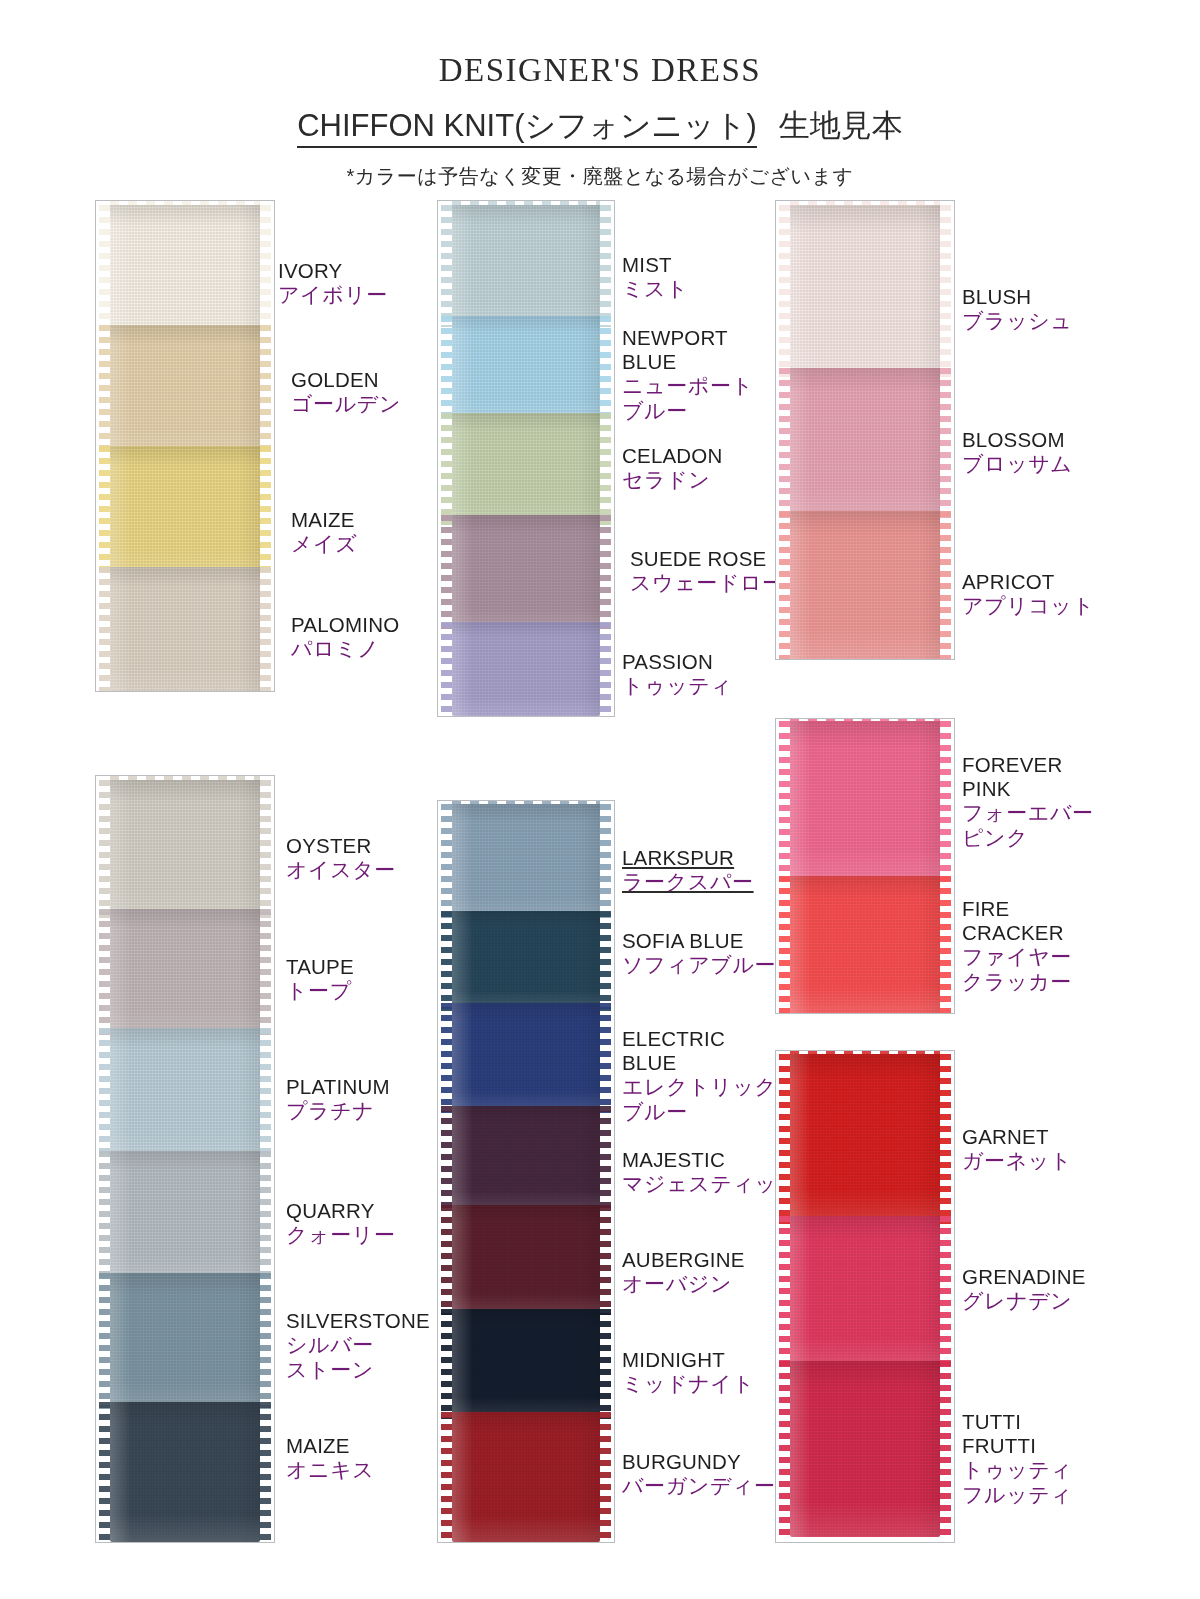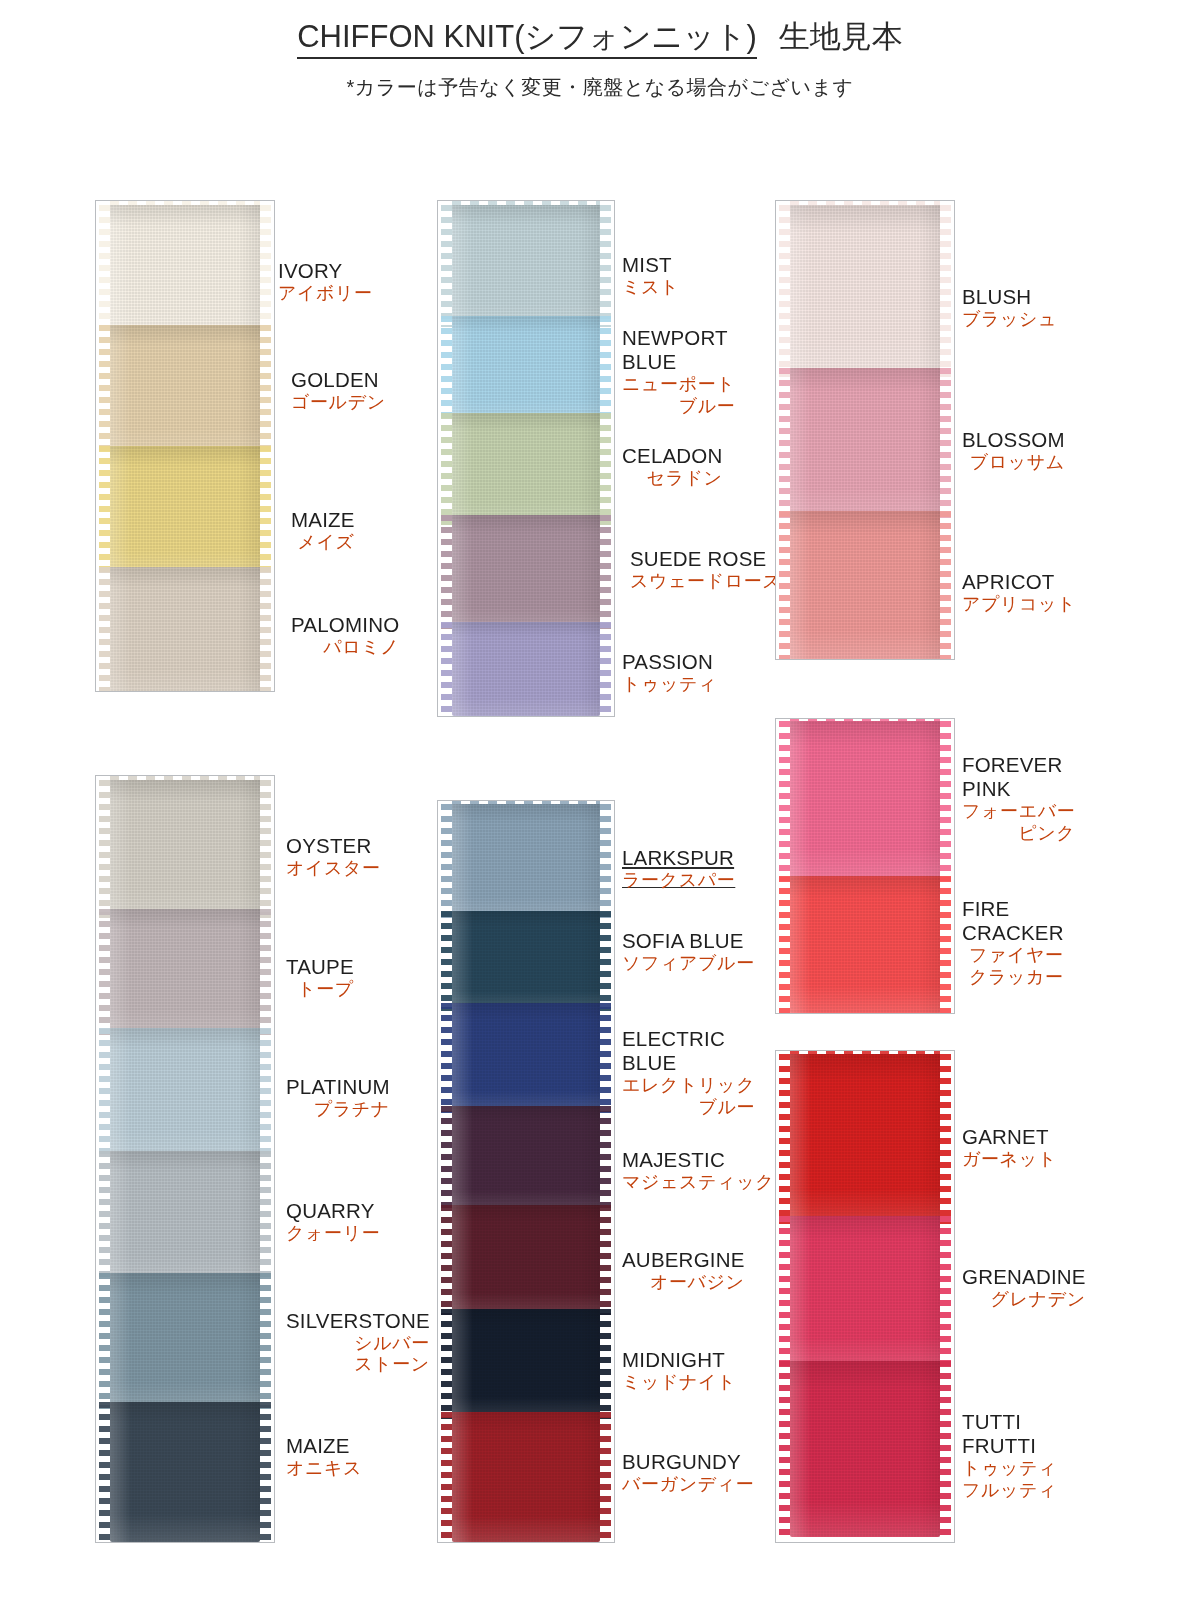--- a/index.html
+++ b/index.html
@@ -55,26 +55,27 @@
   .fab .edgeT{
     position:absolute;left:0;right:0;top:-9px;height:12px;
     -webkit-mask-image:repeating-linear-gradient(90deg,#000 0 9px,transparent 9px 18px);
             mask-image:repeating-linear-gradient(90deg,#000 0 9px,transparent 9px 18px);
     opacity:.85;
   }
 
   
   .label{position:absolute;line-height:1.18;}
   .label .en{font-size:20.5px;color:#1f1f1f;letter-spacing:.2px;white-space:nowrap;}
-  .label .jp{font-size:18px;color:#c2410c;letter-spacing:.6px;white-space:nowrap;text-align:right;}
+  .label .jp{font-size:21px;color:#701a75;letter-spacing:.6px;white-space:nowrap;}
 </style>
 </head>
 <body>
 
 <div class="header">
+  <div class="title-main">DESIGNER'S DRESS</div>
   <div class="title-sub">
     <span class="underlined">CHIFFON KNIT(シフォンニット)</span><span class="gen">生地見本</span>
   </div>
   <div class="title-note">*カラーは予告なく変更・廃盤となる場合がございます</div>
 </div>
 
 <div class="panel" style="left:95px;top:200px;width:180px;height:492px;">
   <div class="swatch" style="top:4px;height:132px;">
     <div class="fab" style="top:0;height:132px;background:#f7f1e6;">
       <div class="edgeT" style="background:#f7f1e6;"></div>

